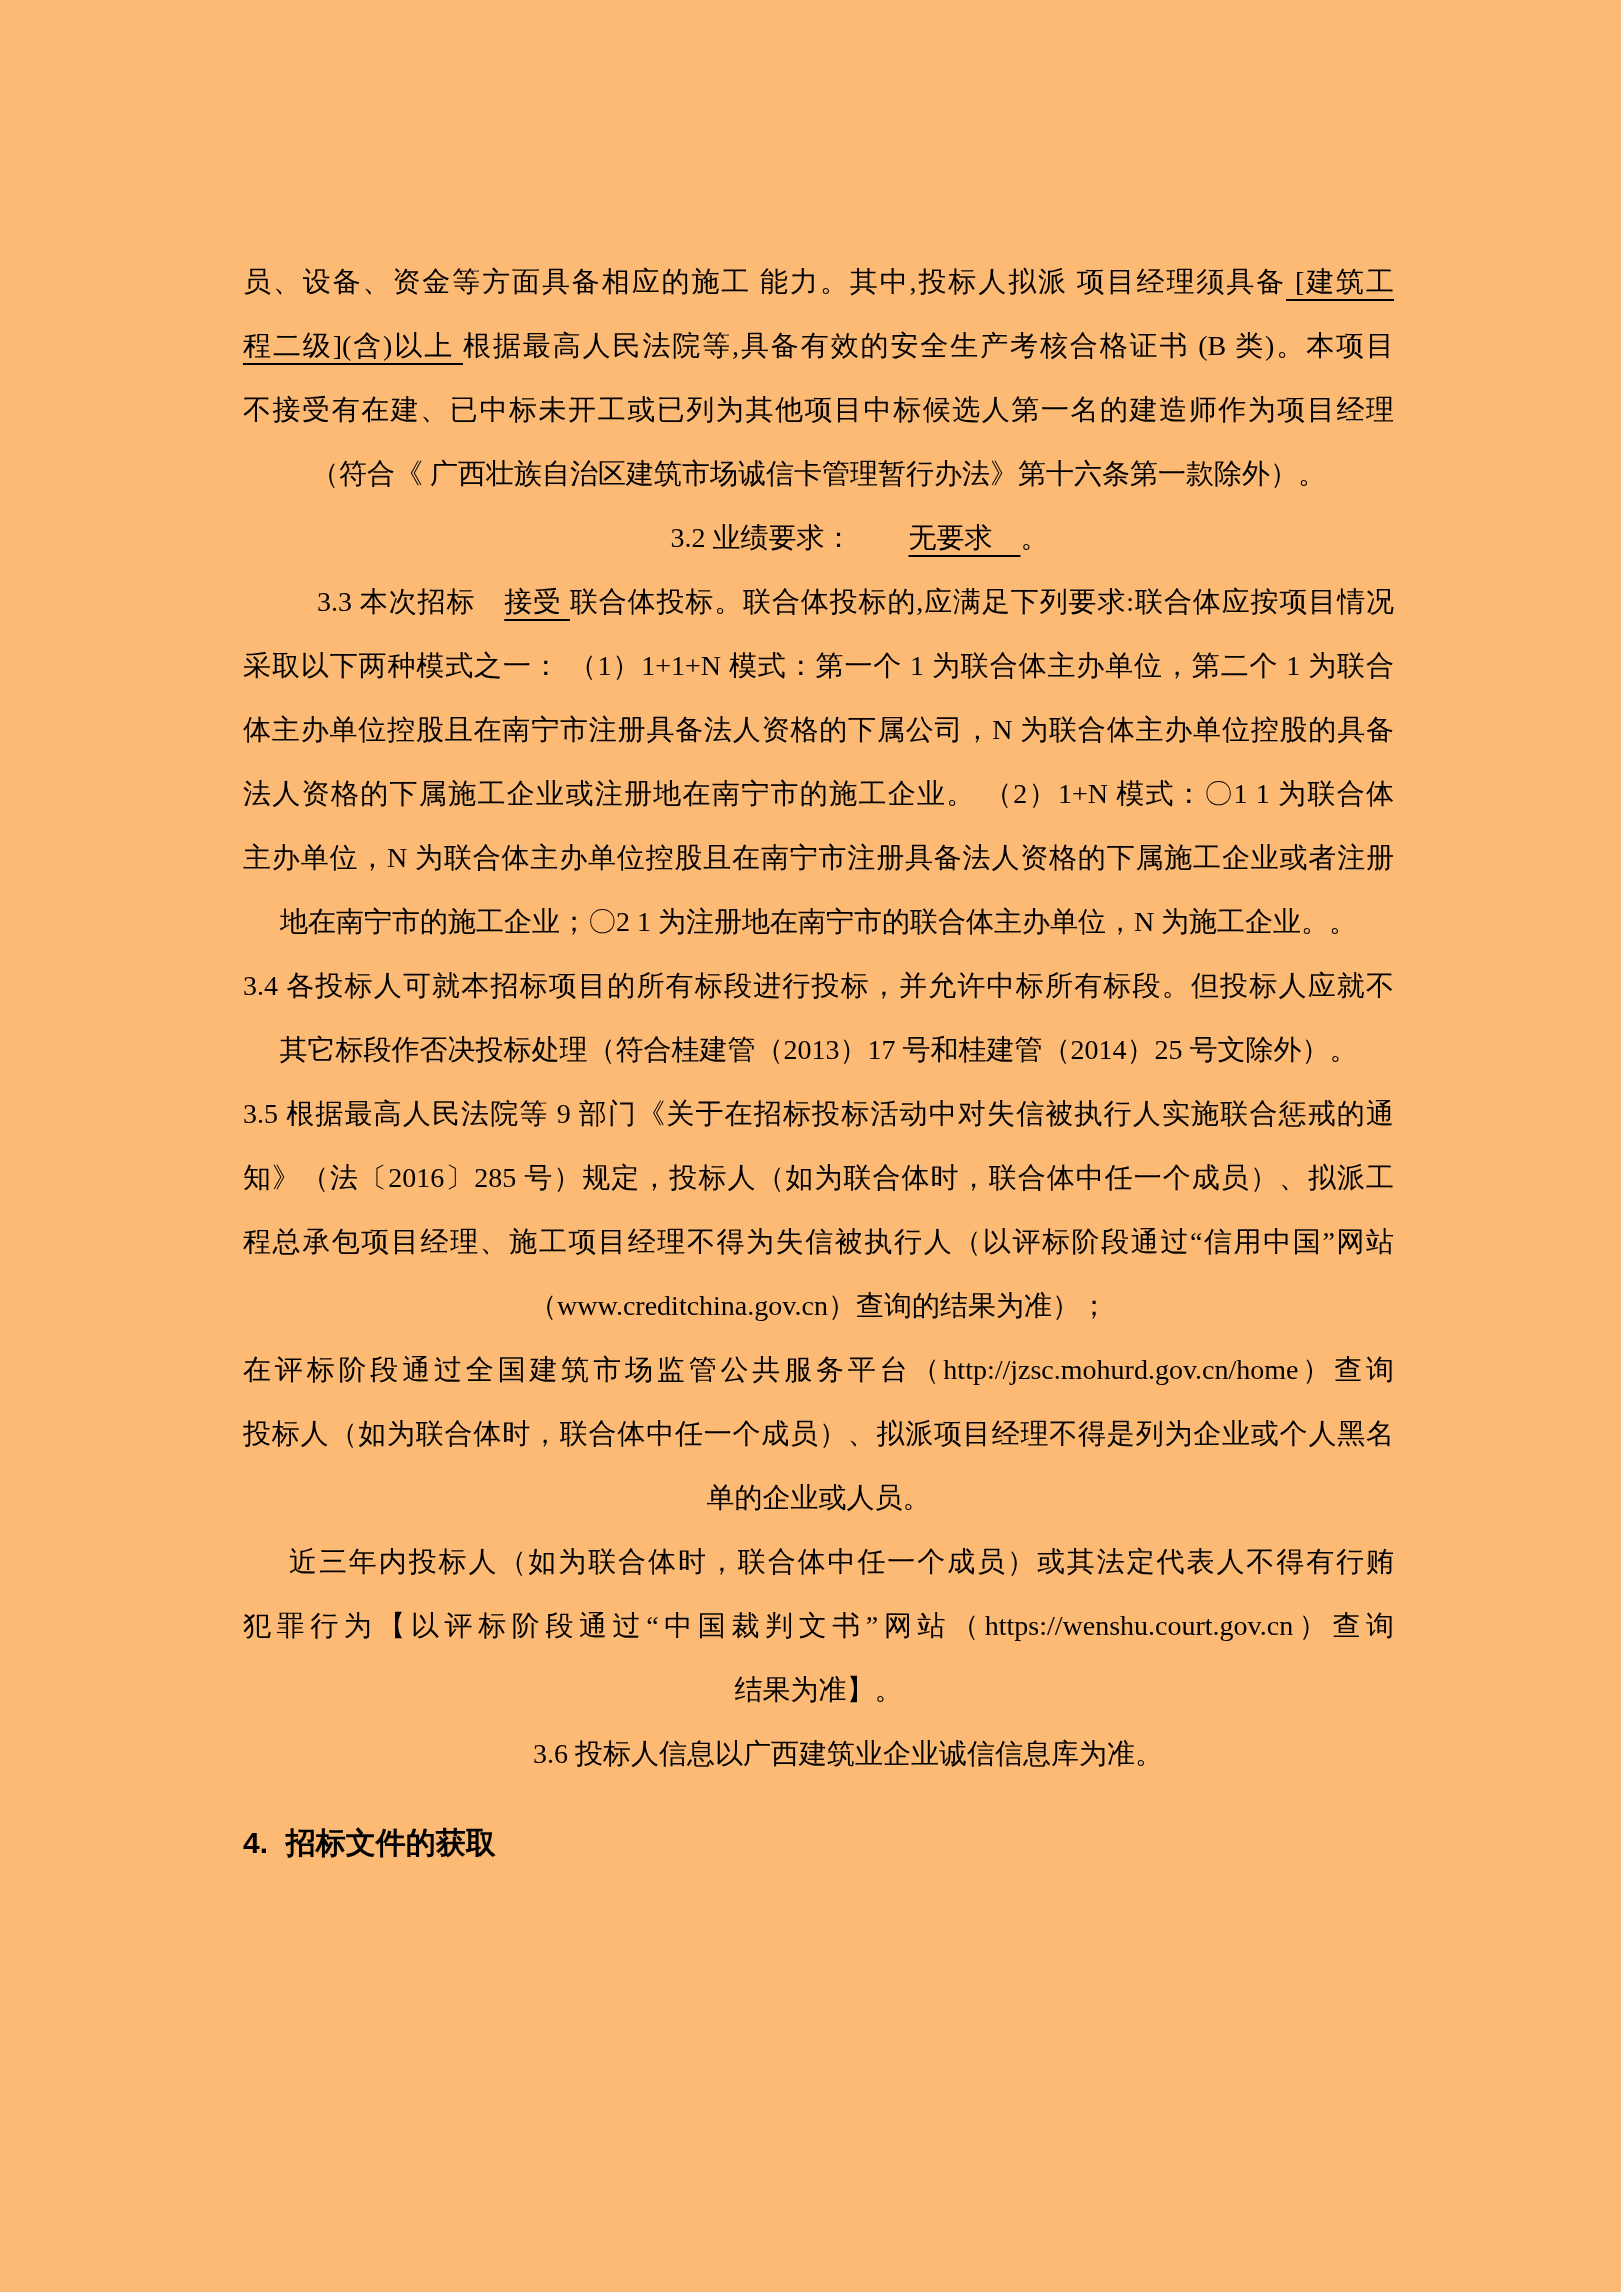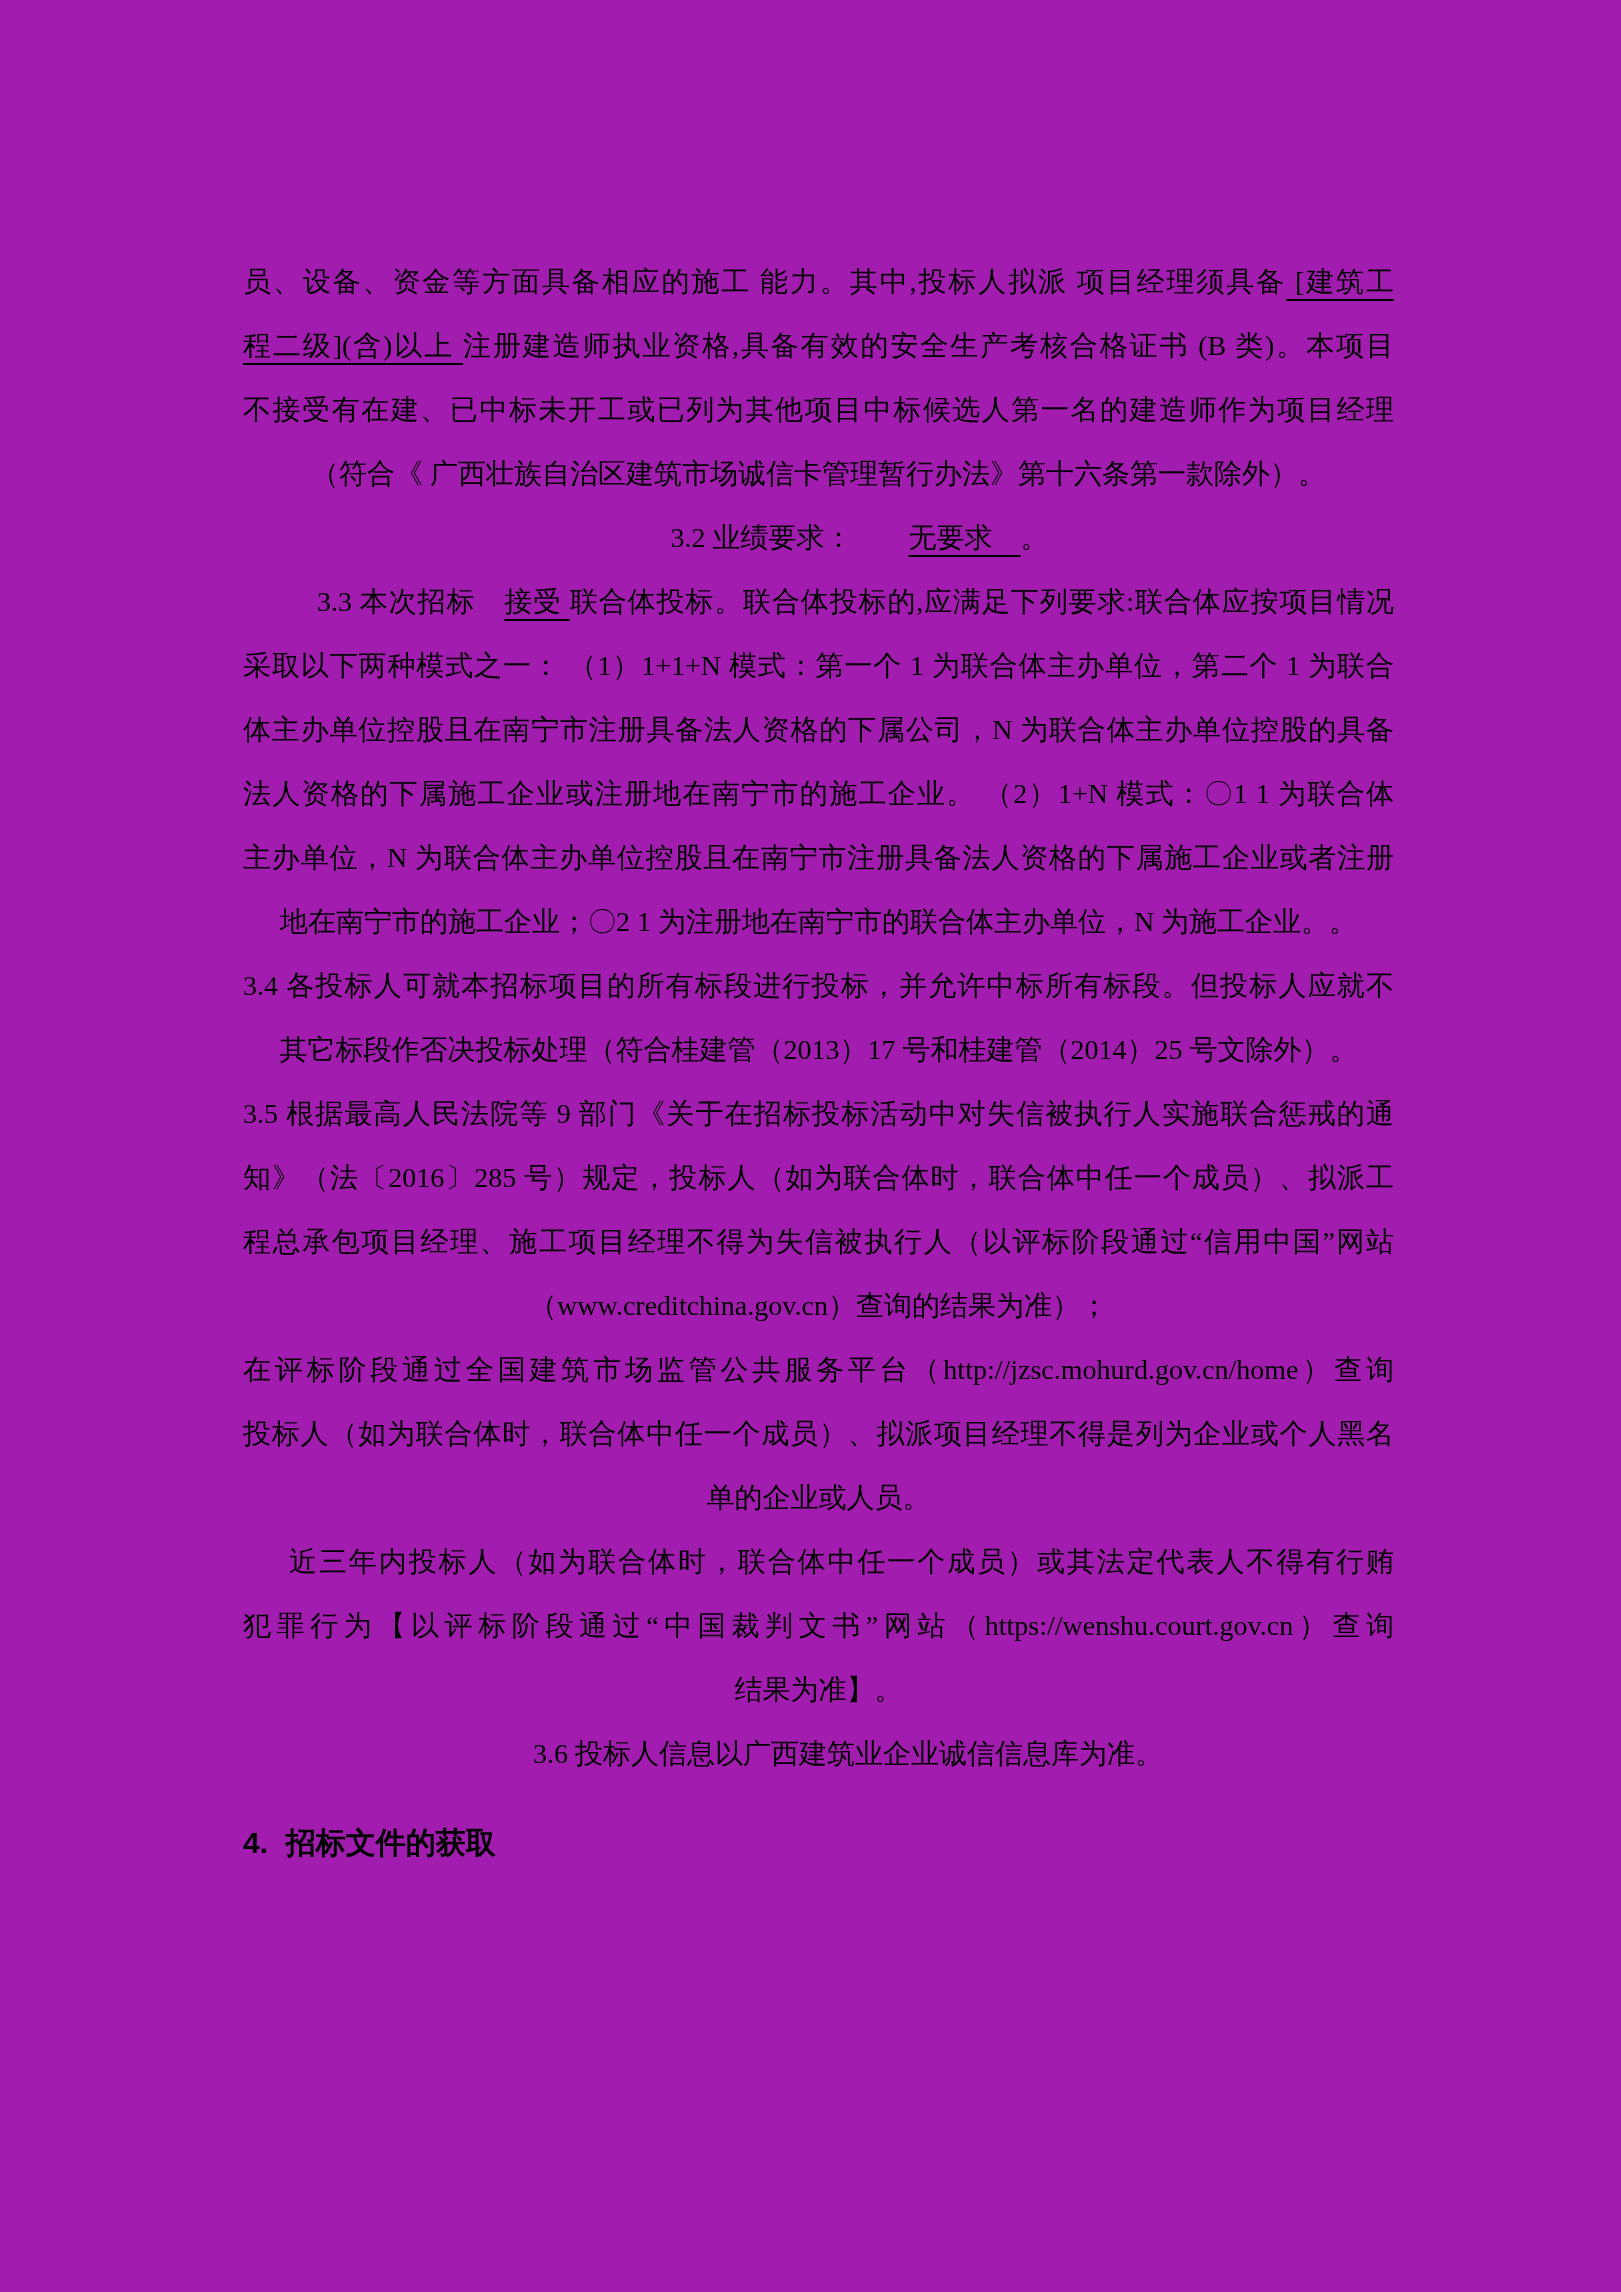--- a/index.html
+++ b/index.html
@@ -4,21 +4,21 @@
 <style>
   html, body {
     margin: 0;
     padding: 0;
     background: #ffffff;
   }
   .page {
     position: relative;
     width: 1621px;
     height: 2293px;
-    background: #a21caf;
+    background: #fdba74;
     color: #000000;
     font-family: "Liberation Serif", "DejaVu Serif", serif;
     box-sizing: border-box;
     padding: 250px 227px 0 243px;
     overflow: hidden;
   }
   .doc-body { width: 100%; }
   .paragraph { margin: 0; padding: 0; }
   .line {
     font-size: 28px;
@@ -49,21 +49,21 @@
   }
   .doc-heading .num { margin-right: 17.6px; }
 </style>
 </head>
 <body>
 
 <div class="page">
   <div class="doc-body">
       <div class="paragraph">
         <div class="line fill"><span class="">员、设备、资金等方面具备相应的施工 能力。其中,投标人拟派 项目经理须具备</span><span class="ul"> [建筑工</span></div>
-        <div class="line fill"><span class="ul">程二级](含)以上 </span><span class="">注册建造师执业资格,具备有效的安全生产考核合格证书 (B 类)。本项目</span></div>
+        <div class="line fill"><span class="ul">程二级](含)以上 </span><span class="">根据最高人民法院等,具备有效的安全生产考核合格证书 (B 类)。本项目</span></div>
         <div class="line fill"><span class="">不接受有在建、已中标未开工或已列为其他项目中标候选人第一名的建造师作为项目经理</span></div>
         <div class="line"><span class="">（符合《 广西壮族自治区建筑市场诚信卡管理暂行办法》第十六条第一款除外）。</span></div>
       </div>
       <div class="paragraph">
         <div class="line" style="margin-left: 82px;"><span class="">3.2 业绩要求：　　</span><span class="ul">无要求　</span><span class="">。</span></div>
       </div>
       <div class="paragraph">
         <div class="line fill" style="margin-left: 74px;"><span class="">3.3 本次招标　</span><span class="ul">接受 </span><span class="">联合体投标。联合体投标的,应满足下列要求:联合体应按项目情况</span></div>
         <div class="line fill"><span class="">采取以下两种模式之一： （1）1+1+N 模式：第一个 1 为联合体主办单位，第二个 1 为联合</span></div>
         <div class="line fill"><span class="">体主办单位控股且在南宁市注册具备法人资格的下属公司，N 为联合体主办单位控股的具备</span></div>

